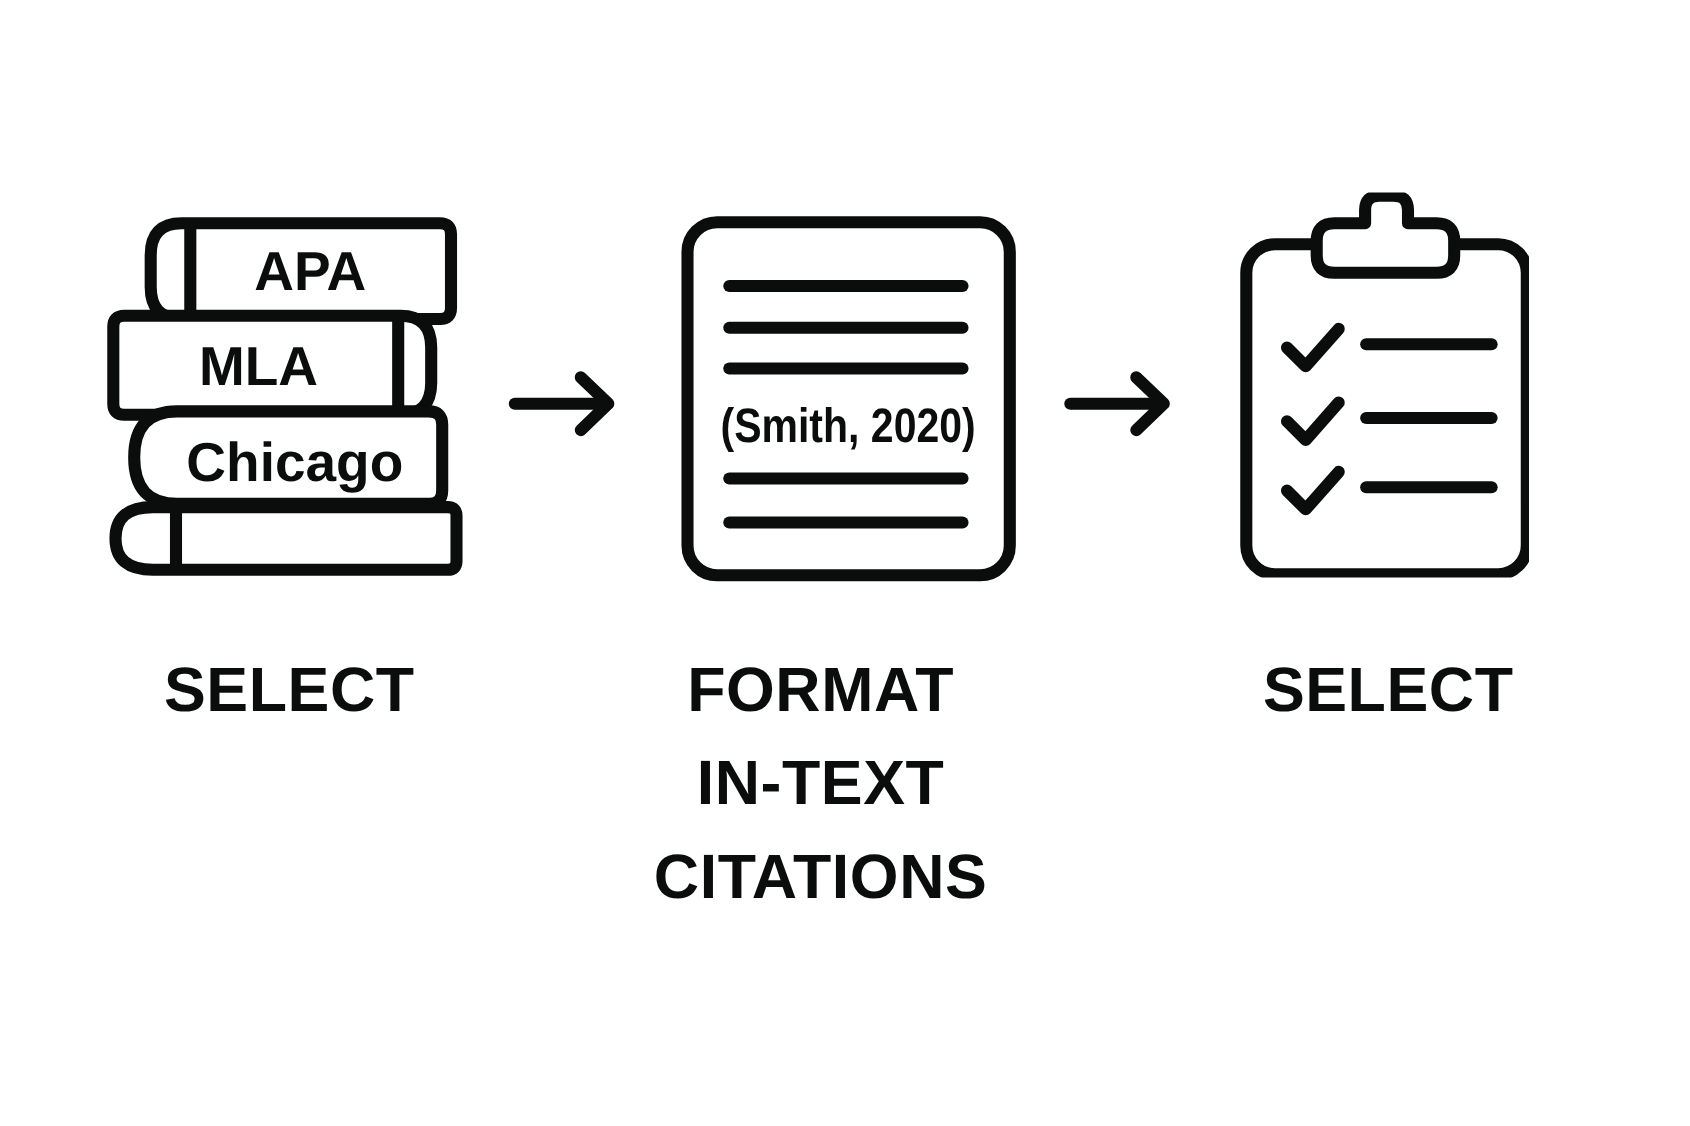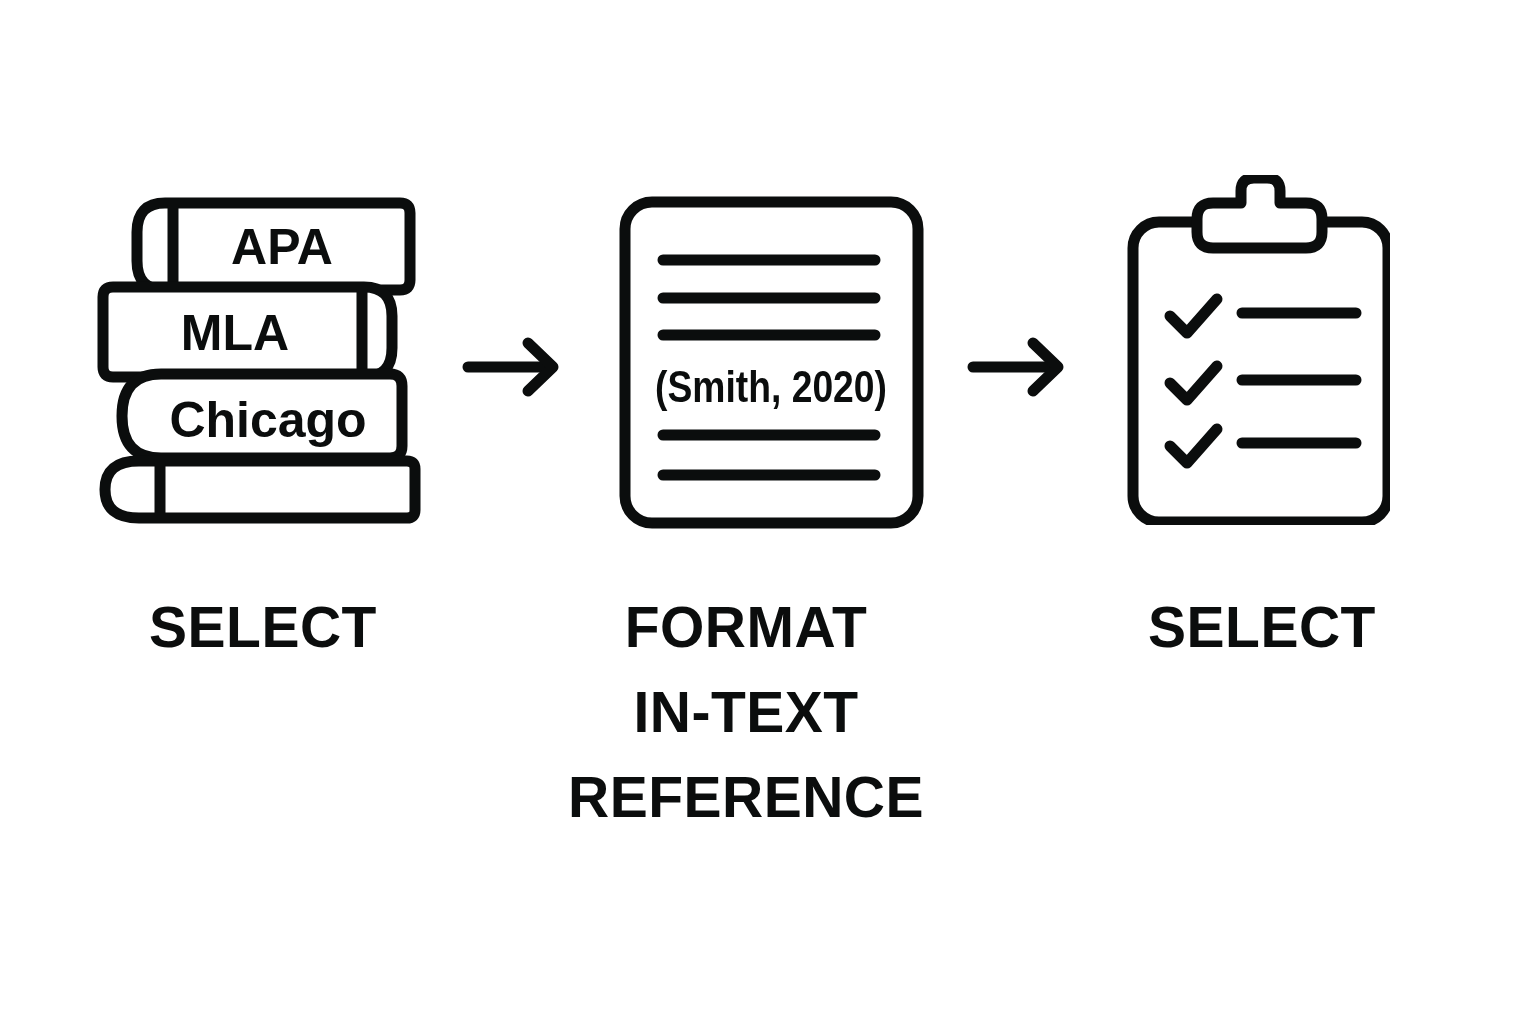--- a/index.html
+++ b/index.html
@@ -116,20 +116,20 @@
     <path class="rule" d="M 122 268 H 236"></path>
   </svg>
 
   <div class="step-label label-1">
     <span>SELECT</span>
   </div>
 
   <div class="step-label label-2">
     <span>FORMAT</span>
     <span>IN-TEXT</span>
-    <span>REFERENCE</span>
+    <span>CITATIONS</span>
   </div>
 
   <div class="step-label label-3">
     <span>SELECT</span>
   </div>
 
 </div>
 
 </body></html>

